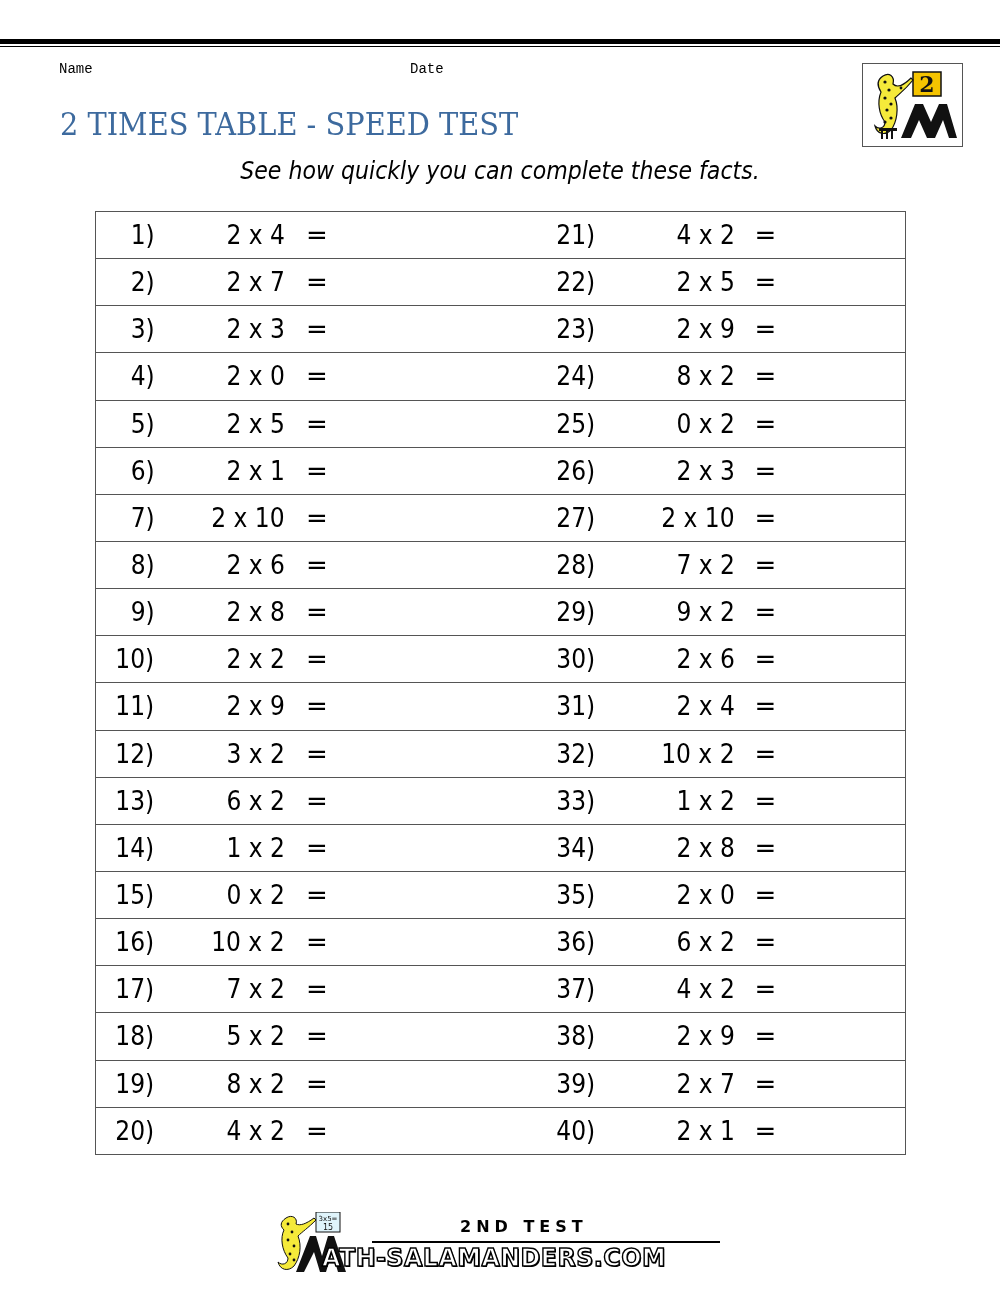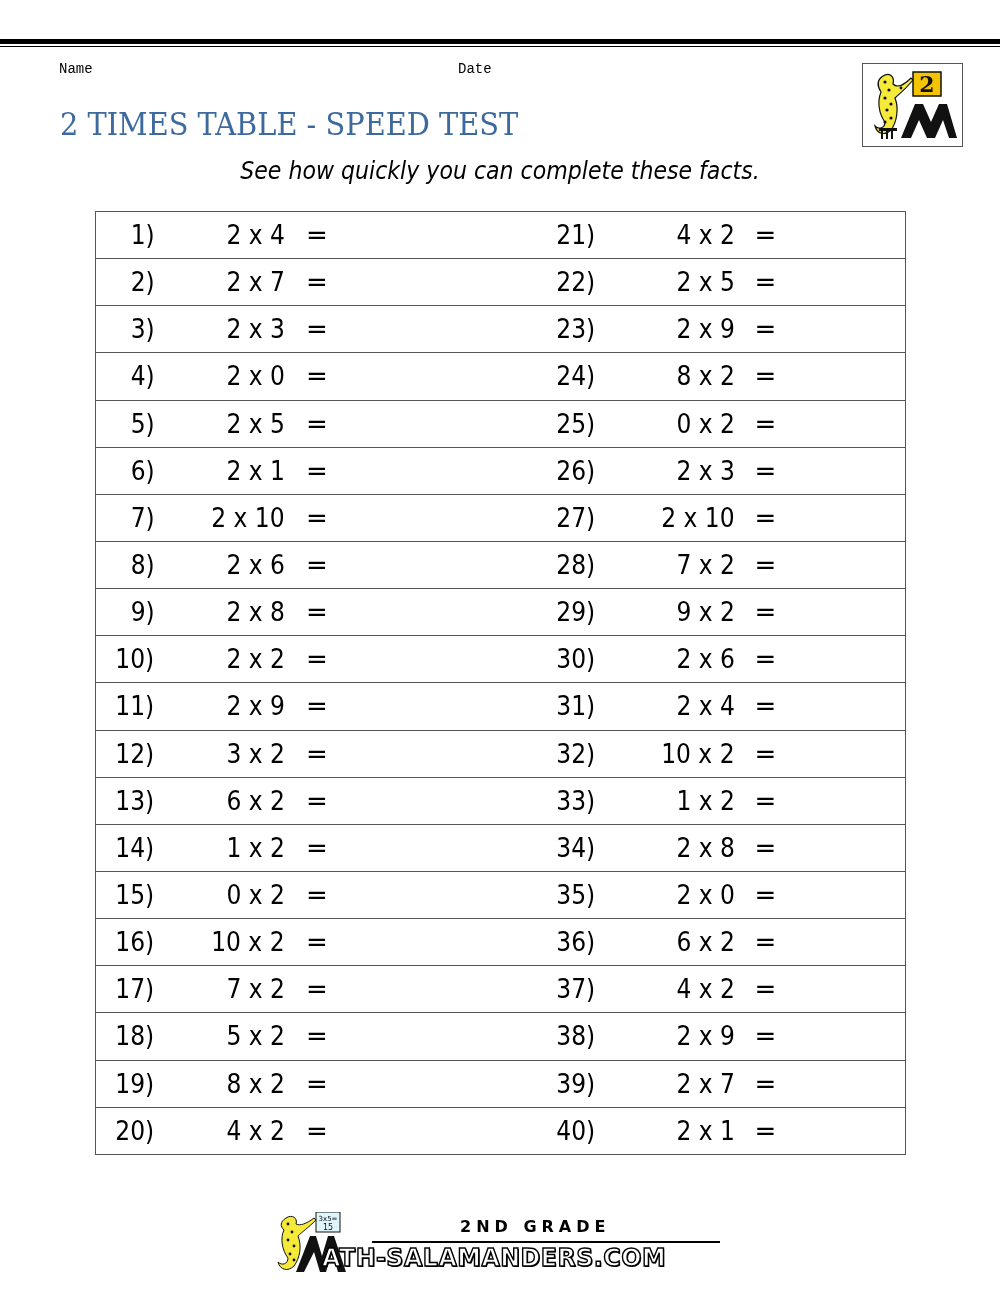--- a/index.html
+++ b/index.html
@@ -1,21 +1,21 @@
 <!DOCTYPE html>
 <html><head>
 <meta charset="utf-8">
 <style>
   html, body { margin: 0; padding: 0; background: #ffffff; }
   body { width: 1000px; height: 1294px; position: relative; overflow: hidden; font-family: "Liberation Sans", sans-serif; color: #000; }
   .rule-thick { position: absolute; left: 0; top: 39px; width: 1000px; height: 5px; background: #000; }
   .rule-thin { position: absolute; left: 0; top: 46px; width: 1000px; height: 1px; background: #000; }
   .label { position: absolute; top: 61px; font-size: 14px; font-family: Liberation Mono, monospace; }
   .name-label { left: 59px; }
-  .date-label { left: 410px; margin-left: 48px; }
+  .date-label { left: 410px; }
   .title { position: absolute; left: 60px; top: 106px; font-family: "DejaVu Serif", serif; font-size: 31px; color: #3d6a9e; letter-spacing: 0px; white-space: nowrap; font-weight: normal; transform: scaleX(0.93); transform-origin: left; }
   .subtitle { position: absolute; left: 0; width: 1000px; top: 157px; text-align: center; font-family: "DejaVu Sans", sans-serif; font-style: italic; font-size: 24px; transform: scaleX(0.92); }
   .logo-box { position: absolute; left: 862px; top: 63px; width: 99px; height: 82px; border: 1px solid #555; background: #fff; }
   .logo-box svg { width: 99px; height: 82px; display: block; }
   .facts { position: absolute; left: 95px; top: 211px; width: 809px; border: 1px solid #555; border-collapse: collapse; }
   .row { display: flex; height: 46.15px; border-bottom: 1px solid #555; align-items: center; font-family: "DejaVu Sans", sans-serif; font-size: 26px; }
   .row:last-child { border-bottom: none; }
   .num { position: absolute; top: 50%; transform: translateY(-50%) scaleX(0.9); transform-origin: right center; text-align: right; white-space: nowrap; }
   .expr { position: absolute; top: 50%; transform: translateY(-50%) scaleX(0.9); transform-origin: right center; text-align: right; white-space: nowrap; }
   .eq { position: absolute; top: 50%; transform: translateY(-50%); white-space: nowrap; }
@@ -320,15 +320,15 @@
     <path d="M10,6 C16,2 22,6 20,12 C24,14 30,12 38,6 L40,8 C32,16 26,20 22,24 C26,34 24,46 18,54 C12,60 4,58 2,50 C6,54 12,52 12,46 C6,38 4,26 8,18 C4,14 4,10 10,6 Z" fill="#f5ea3a" stroke="#111" stroke-width="1"></path>
     <circle cx="12" cy="12" r="1.4" fill="#111"></circle>
       <circle cx="16" cy="20" r="1.4" fill="#111"></circle>
     <circle cx="12" cy="28" r="1.4" fill="#111"></circle>
       <circle cx="18" cy="34" r="1.4" fill="#111"></circle>
     <circle cx="14" cy="42" r="1.4" fill="#111"></circle>
       <circle cx="18" cy="48" r="1.4" fill="#111"></circle>
     <polygon points="20,60 34,24 40,24 46,44 52,24 58,24 70,60 62,60 56,40 50,60 44,60 38,40 28,60" fill="#111"></polygon>
   </svg>
 </div>
-<div class="footer-grade">2ND GRADE</div>
+<div class="footer-grade">2ND TEST</div>
 <div class="footer-line"></div>
 <div class="footer-site">ATH-SALAMANDERS.COM</div>
 
 </body></html>

